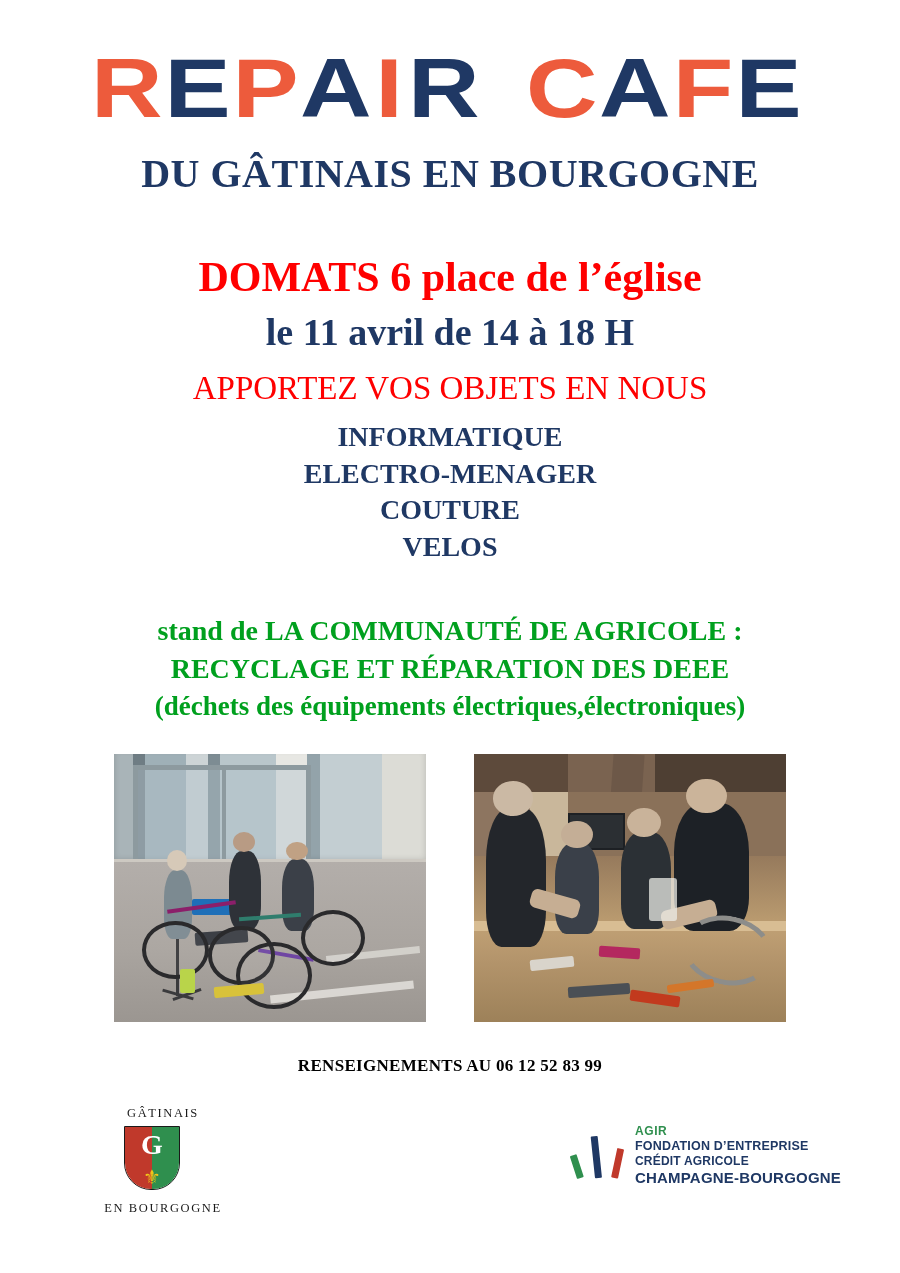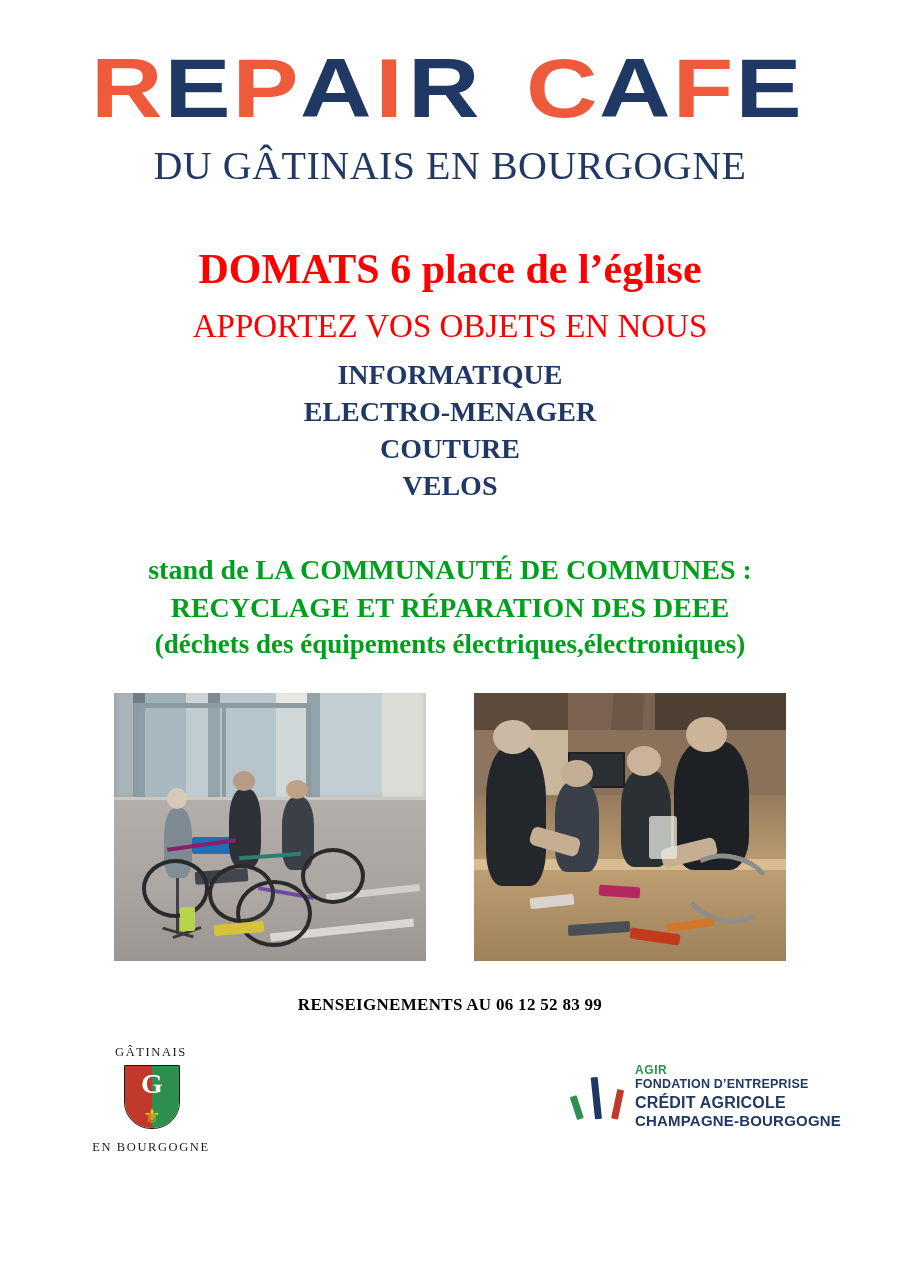--- a/index.html
+++ b/index.html
@@ -41,26 +41,26 @@
     transform-origin: center;
     padding: 0 3px;
   }
   .logo-gap {
     display: inline-block;
     width: 46px;
   }
 
   .subtitle {
     font-family: "Liberation Serif", serif;
-    font-weight: normal;
+    font-weight: bold;
     font-size: 40px;
     color: #1f3864;
     letter-spacing: 0.5px;
     text-align: center;
-    margin-top: 12px;
+    margin-top: 20px;
   }
 
   
   .event {
     text-align: center;
     margin-top: 56px;
   }
   .line-place {
     font-weight: bold;
     font-size: 42px;
@@ -312,21 +312,21 @@
   
   .crest {
     position: absolute;
     left: 76px;
     top: 16px;
     width: 150px;
     height: 110px;
   }
   .crest .arc-top, .crest .arc-bottom {
     position: absolute;
-    left: 0; width: 150px;
+    left: 12px; width: 150px;
     text-align: center;
     font-family: "Liberation Serif", serif;
     font-size: 12.5px;
     letter-spacing: 1.6px;
     color: #1a1a1a;
     font-weight: normal;
   }
   .crest .arc-top { top: 0; }
   .crest .arc-bottom { bottom: 0; }
   .crest .shield {
@@ -380,46 +380,47 @@
     position: absolute; bottom: 4px; width: 7px; border-radius: 1px;
   }
   .agir .txt {
     font-family: "Liberation Sans", sans-serif;
     font-weight: bold;
     line-height: 1.22;
     color: #1f3864;
   }
   .agir .txt .l1 { font-size: 12px; color: #2f8f4e; letter-spacing: 0.6px; }
   .agir .txt .l2 { font-size: 12.5px; letter-spacing: 0.2px; }
-  .agir .txt .l3 { font-size: 16px; letter-spacing: 0.2px; }
+  .agir .txt .l3 { font-size: 12px; letter-spacing: 0.2px; }
   .agir .txt .l4 { font-size: 15px; letter-spacing: 0.2px; }
 </style>
 </head>
 <body>
 
 <div class="poster">
 
   <div class="logo-wrap">
     <div class="logo-line"><span class="ch" style="color: rgb(237, 91, 60);">R</span><span class="ch" style="color: rgb(31, 56, 100);">E</span><span class="ch" style="color: rgb(237, 91, 60);">P</span><span class="ch" style="color: rgb(31, 56, 100);">A</span><span class="ch" style="color: rgb(237, 91, 60);">I</span><span class="ch" style="color: rgb(31, 56, 100);">R</span><span class="logo-gap"></span><span class="ch" style="color: rgb(237, 91, 60);">C</span><span class="ch" style="color: rgb(31, 56, 100);">A</span><span class="ch" style="color: rgb(237, 91, 60);">F</span><span class="ch" style="color: rgb(31, 56, 100);">E</span></div>
     <div class="subtitle">DU GÂTINAIS EN BOURGOGNE</div>
   </div>
 
   <div class="event">
     <div class="line-place">DOMATS 6 place de l’église</div>
+    <div class="line-date">le 11 avril de 14 à 18 H</div>
     <div class="line-bring">APPORTEZ VOS OBJETS EN NOUS</div>
     <div class="cat-list">
       <div class="cat">INFORMATIQUE</div>
       <div class="cat">ELECTRO-MENAGER</div>
       <div class="cat">COUTURE</div>
       <div class="cat">VELOS</div>
     </div>
   </div>
 
   <div class="green-block">
-    <div class="green-1">stand de LA COMMUNAUTÉ DE COMMUNES :</div>
+    <div class="green-1">stand de LA COMMUNAUTÉ DE AGRICOLE :</div>
     <div class="green-2">RECYCLAGE ET RÉPARATION DES DEEE</div>
     <div class="green-3">(déchets des équipements électriques,électroniques)</div>
   </div>
 
   <div class="photos">
 
     <div class="photo p-left">
       <div class="bldg"></div>
       <div class="door-frame"></div>
       <div class="kerb"></div>

